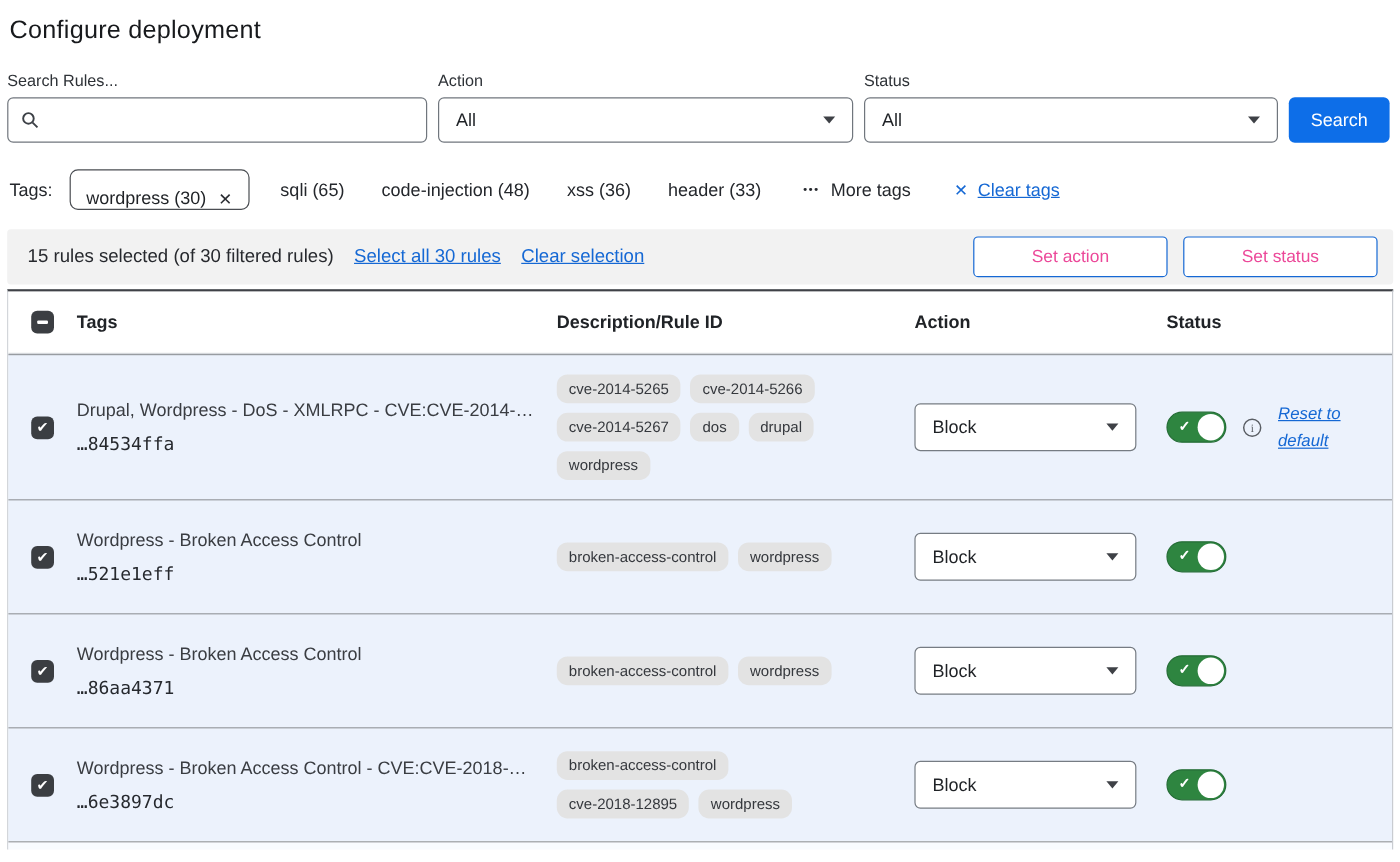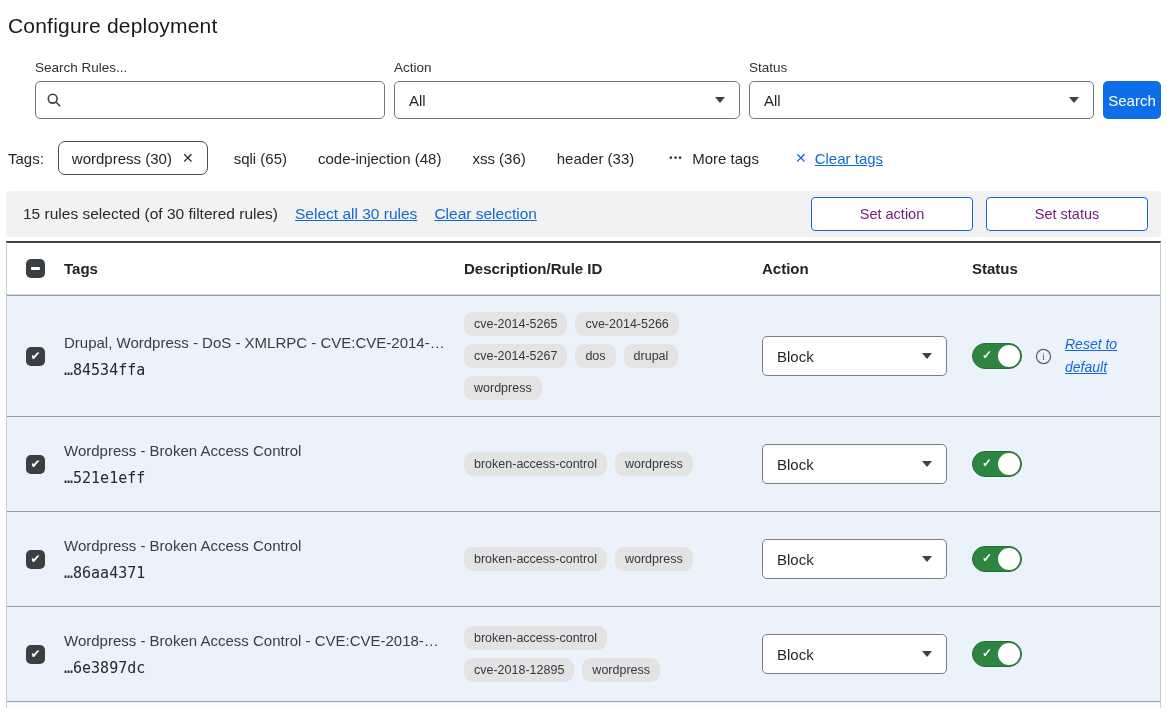--- a/index.html
+++ b/index.html
@@ -9,61 +9,61 @@
 
   
   .page-header { display: flex; align-items: center; gap: 18px; height: 32px; padding-left: 2px; }
   .page-title { font-size: 21px; font-weight: 400; color: #17191c; letter-spacing: .2px; text-align: right; }
   .about-badge { display: inline-flex; align-items: center; gap: 7px; height: 26px;
     padding: 0 13px; border-radius: 13px; background: #eeebfc; color: #4a3fd1;
     font-size: 13.5px; cursor: pointer; }
   .about-badge svg { width: 15px; height: 15px; stroke: #4a3fd1; fill: none; stroke-width: 1.4; }
 
   
-  .filters { display: flex; align-items: flex-end; margin-top: 18px; gap: 9px; margin-left: 29px; }
+  .filters { display: flex; align-items: flex-end; margin-top: 18px; gap: 9px; }
   .field { display: flex; flex-direction: column; }
   .field-label { font-size: 13.5px; color: #2e3237; margin-bottom: 6px; }
   .search-box { width: 350px; height: 38px; border: 1px solid #70767d; border-radius: 5px;
     background: #fff; display: flex; align-items: center; padding: 0 10px; }
   .search-box svg { width: 16px; height: 16px; stroke: #3c4046; fill: none; stroke-width: 1.6; flex: none; }
   .search-box input { border: none; outline: none; flex: 1; height: 100%; font-size: 15px;
     font-family: "Liberation Sans", sans-serif; background: transparent; margin-left: 8px; }
   .select { height: 38px; border: 1px solid #70767d; border-radius: 5px; background: #fff;
     display: flex; align-items: center; justify-content: space-between; padding: 0 14px;
     font-size: 15px; color: #1f2226; cursor: pointer; }
   .select.action-w { width: 346px; }
   .select.status-w { width: 345px; }
   .chevron { width: 0; height: 0; border-left: 5px solid transparent;
     border-right: 5px solid transparent; border-top: 6px solid #3e4146; }
   .btn-search { width: 84px; height: 38px; background: #0d6ee8; color: #fff; font-size: 15px;
     border: none; border-radius: 5px; cursor: pointer; font-family: "Liberation Sans", sans-serif; }
 
   
   .tags-bar { display: flex; align-items: center; margin-top: 22px; height: 34px; padding-left: 2px; }
   .tags-label { font-size: 15px; color: #24272c; margin-right: 14px; }
-  .selected-tag { display: inline-flex; align-items: center; gap: 10px; height: 34px;
+  .selected-tag { display: inline-flex; align-items: flex-end; gap: 10px; height: 34px;
     padding: 0 13px; border: 1.5px solid #4a4d52; border-radius: 7px; background: #fff;
     font-size: 15px; color: #1f2226; margin-right: 26px; cursor: pointer; }
   .selected-tag .x { font-size: 14px; color: #2a2d32; cursor: pointer; }
   .tag-link { font-size: 15px; color: #24272c; margin-right: 31px; cursor: pointer; }
   .more-tags { display: inline-flex; align-items: center; gap: 9px; font-size: 15px;
     color: #24272c; margin-left: 4px; margin-right: 36px; cursor: pointer; }
   .more-tags .dots { font-size: 9px; letter-spacing: 1.5px; font-weight: 700; color: #24272c; }
   .clear-tags { display: inline-flex; align-items: center; gap: 8px; cursor: pointer; }
   .clear-tags .x { color: #1568d4; font-size: 14px; }
   .clear-tags .lbl { font-size: 15px; color: #1568d4; text-decoration: underline; }
 
   
   .selection-bar { margin-top: 16px; height: 46px; background: #f2f2f2; border-radius: 3px;
     display: flex; align-items: center; padding: 0 13px 0 17px; }
   .sel-summary { font-size: 15.5px; color: #27292e; margin-right: 17px; }
   .sel-link { font-size: 15.5px; color: #1568d4; text-decoration: underline; margin-right: 17px; cursor: pointer; }
   .sel-spacer { flex: 1; }
   .btn-outline { width: 162px; height: 34px; background: #fff; border: 1px solid #1568d4;
-    border-radius: 4px; color: #701a75; font-size: 14.5px; cursor: pointer;
+    border-radius: 4px; color: #ec4899; font-size: 14.5px; cursor: pointer;
     font-family: "Liberation Sans", sans-serif; }
   .btn-outline + .btn-outline { margin-left: 13px; }
 
   
   .rules-table { margin-top: 4px; border-left: 1px solid #c9ccd1; border-right: 1px solid #c9ccd1;
     border-top: 2px solid #3f4247; }
   .t-grid { display: grid; grid-template-columns: 57px 400px 298px 210px 1fr; align-items: center; }
   .t-head { height: 52px; background: #fff; border-bottom: 1px solid #d6d9dd; }
   .t-head .th { font-size: 15px; font-weight: 700; color: #202327; }
   .cb-cell { display: flex; justify-content: center; }

